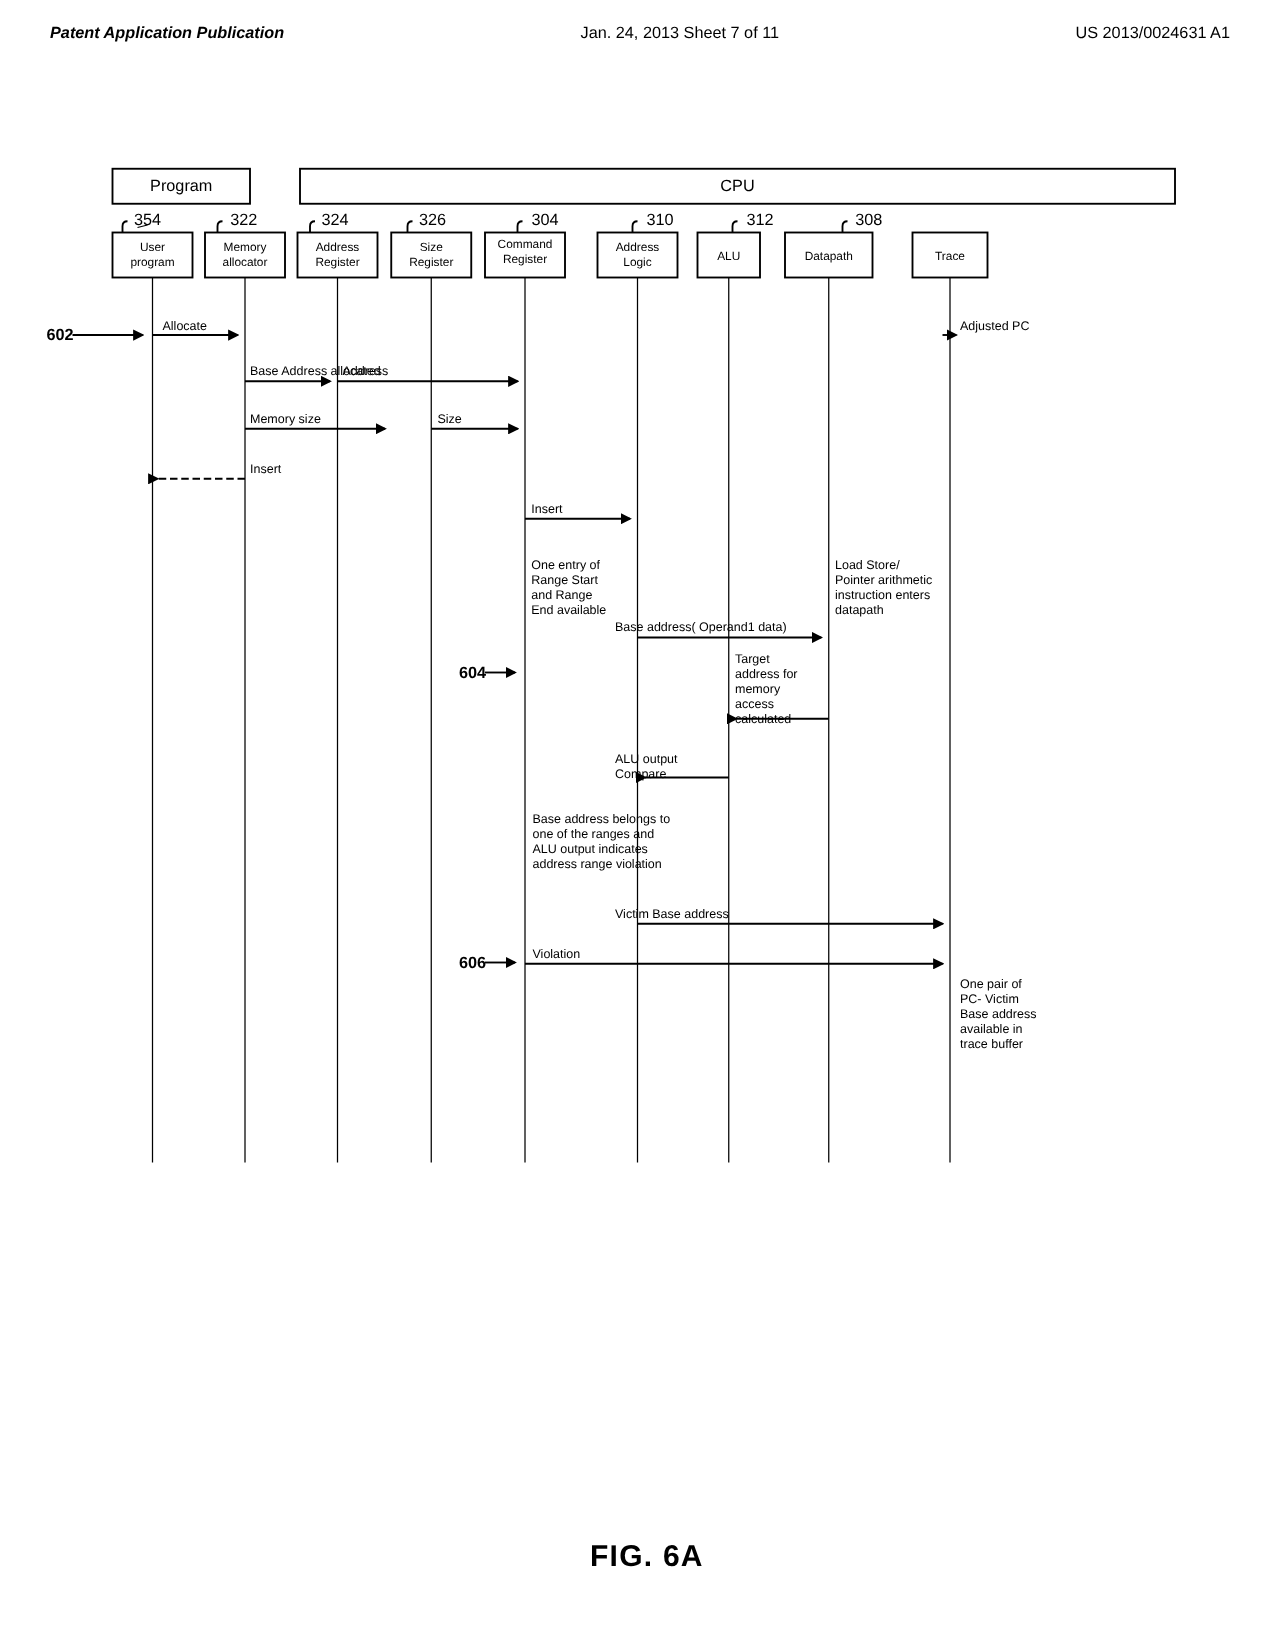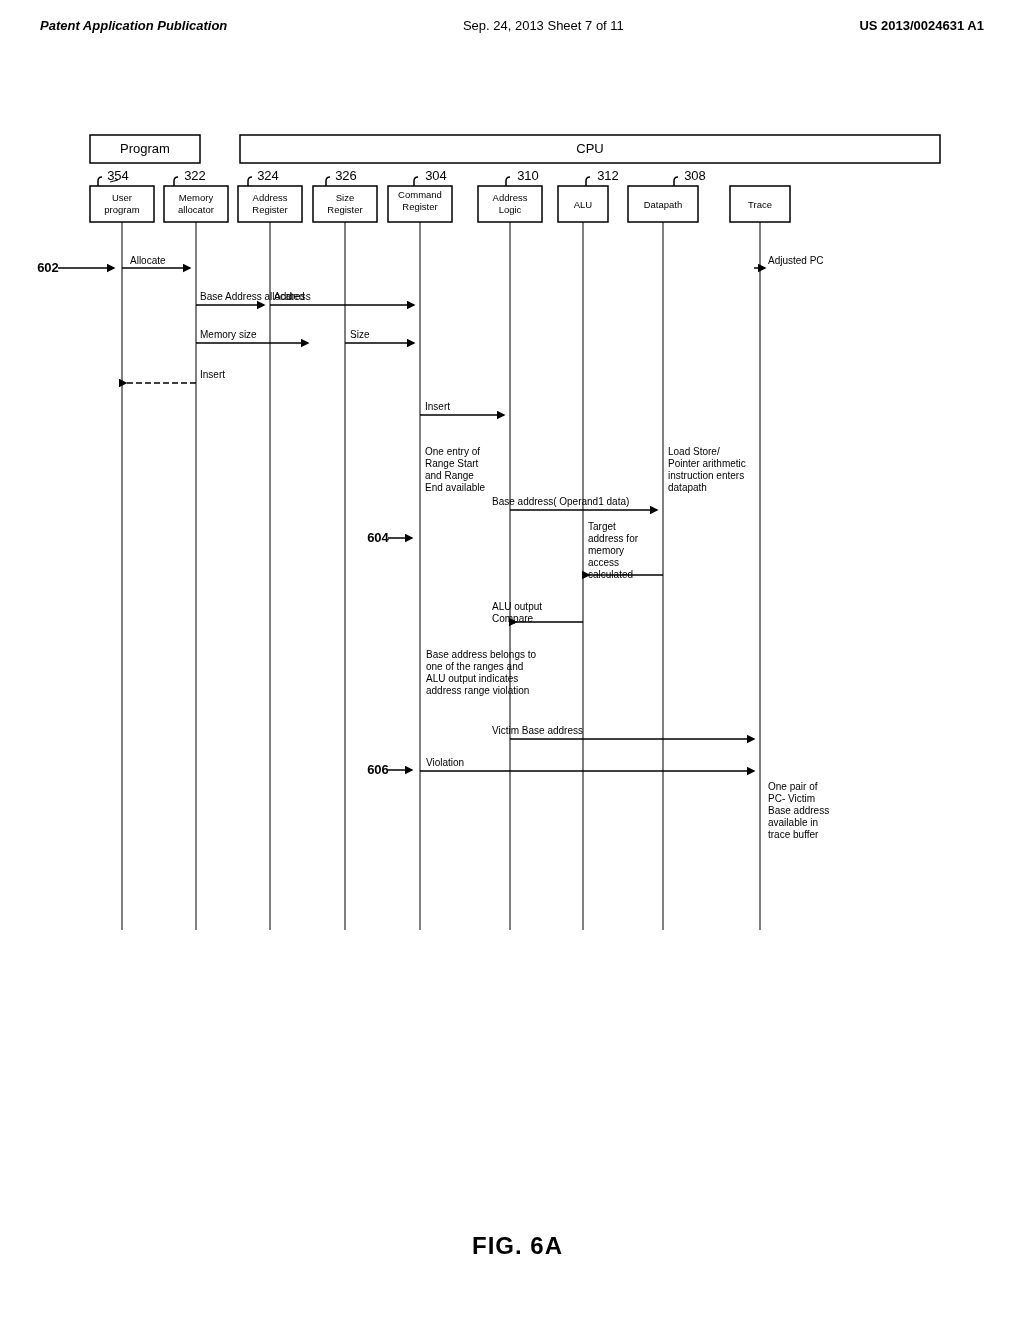--- a/index.html
+++ b/index.html
@@ -14,21 +14,21 @@
 
     .header {
       display: flex;
       justify-content: space-between;
       align-items: flex-start;
       padding: 18px 40px 10px 40px;
       font-size: 13px;
     }
     .header-left { font-style: italic; font-weight: bold; font-size: 13px; }
     .header-center { font-size: 13px; }
-    .header-right { font-size: 13px; font-weight: bold; }
+    .header-right { font-size: 13px; }
 
     .fig-caption {
       text-align: center;
       margin-top: 20px;
       font-size: 24px;
       font-weight: bold;
       letter-spacing: 1px;
       padding-left: 11px;
     }
 
@@ -37,21 +37,21 @@
       position: absolute;
       top: 130px;
       left: 30px;
     }
   </style>
 </head>
 <body>
 
 <div class="header">
   <span class="header-left">Patent Application Publication</span>
-  <span class="header-center">Sep. 24, 2013   Sheet 7 of 11</span>
+  <span class="header-center">Jan. 24, 2013   Sheet 7 of 11</span>
   <span class="header-right">US 2013/0024631 A1</span>
 </div>
 
 <svg class="diagram-svg" width="970" height="870" xmlns="http://www.w3.org/2000/svg">
 
   <defs>
     <marker id="arrowRight" markerWidth="6" markerHeight="6" refX="5" refY="3" orient="auto">
       <path d="M0,0 L0,6 L6,3 z" fill="#000"></path>
     </marker>
     <marker id="arrowLeft" markerWidth="6" markerHeight="6" refX="1" refY="3" orient="auto">

